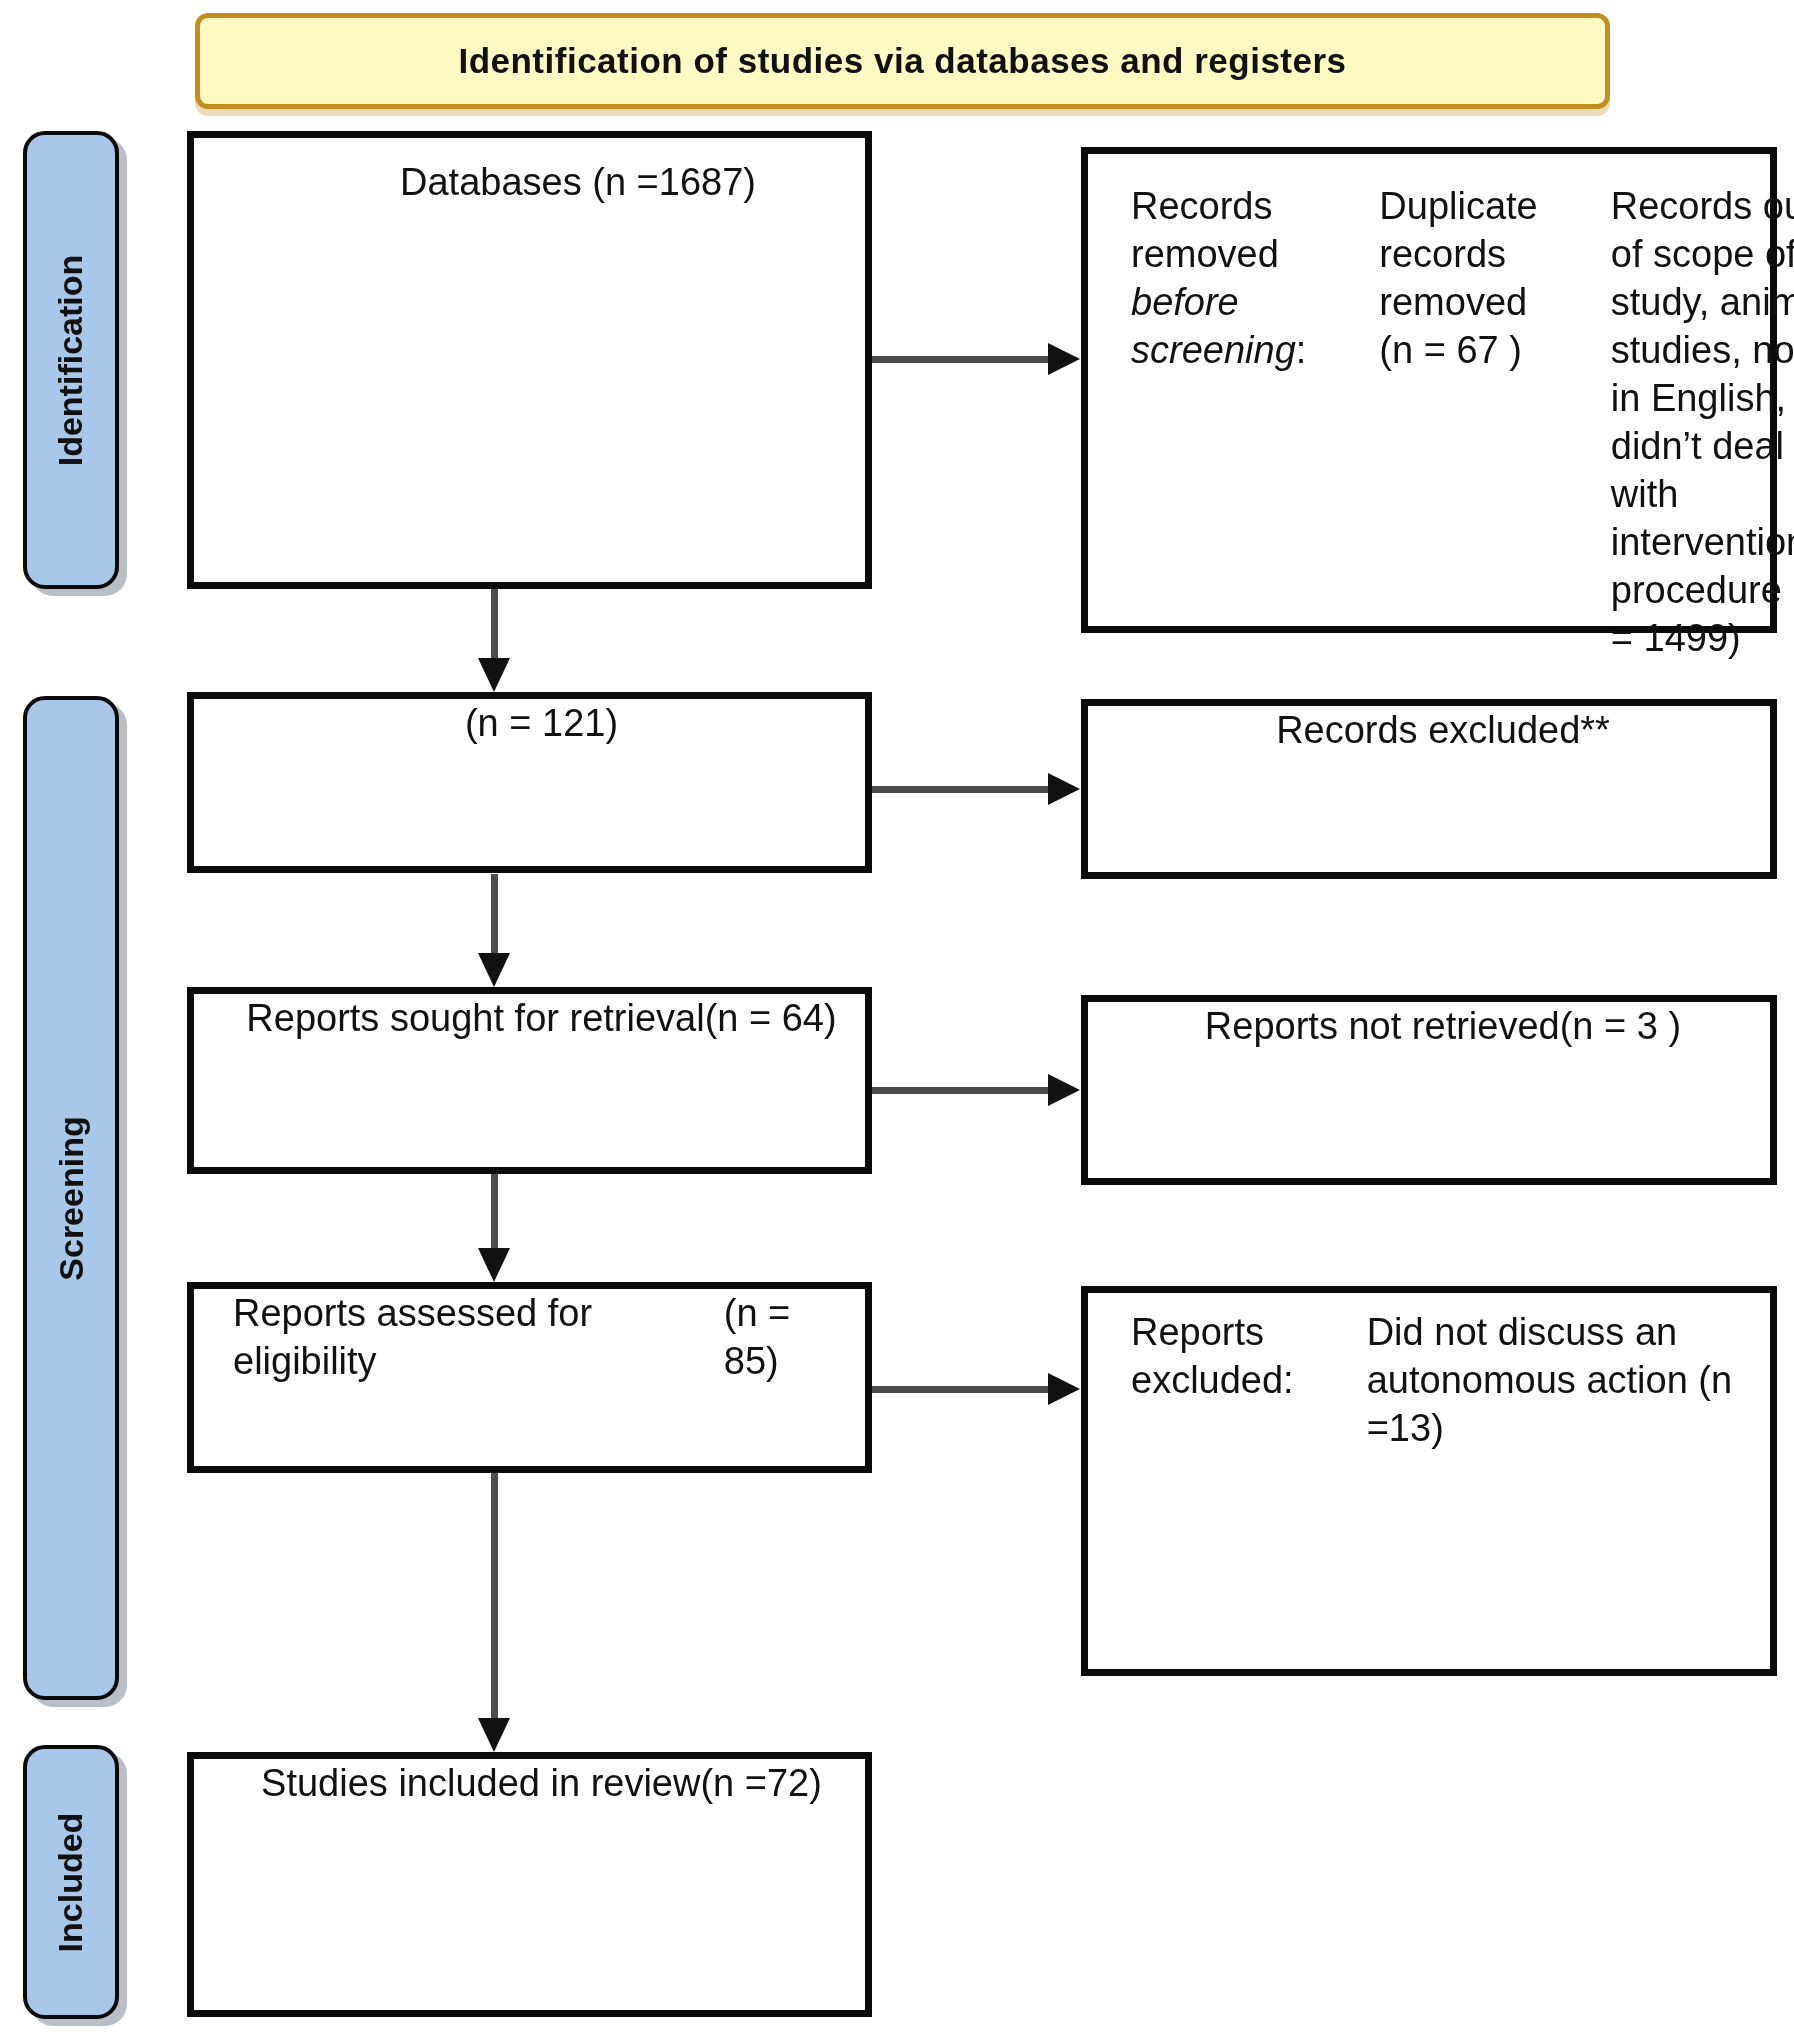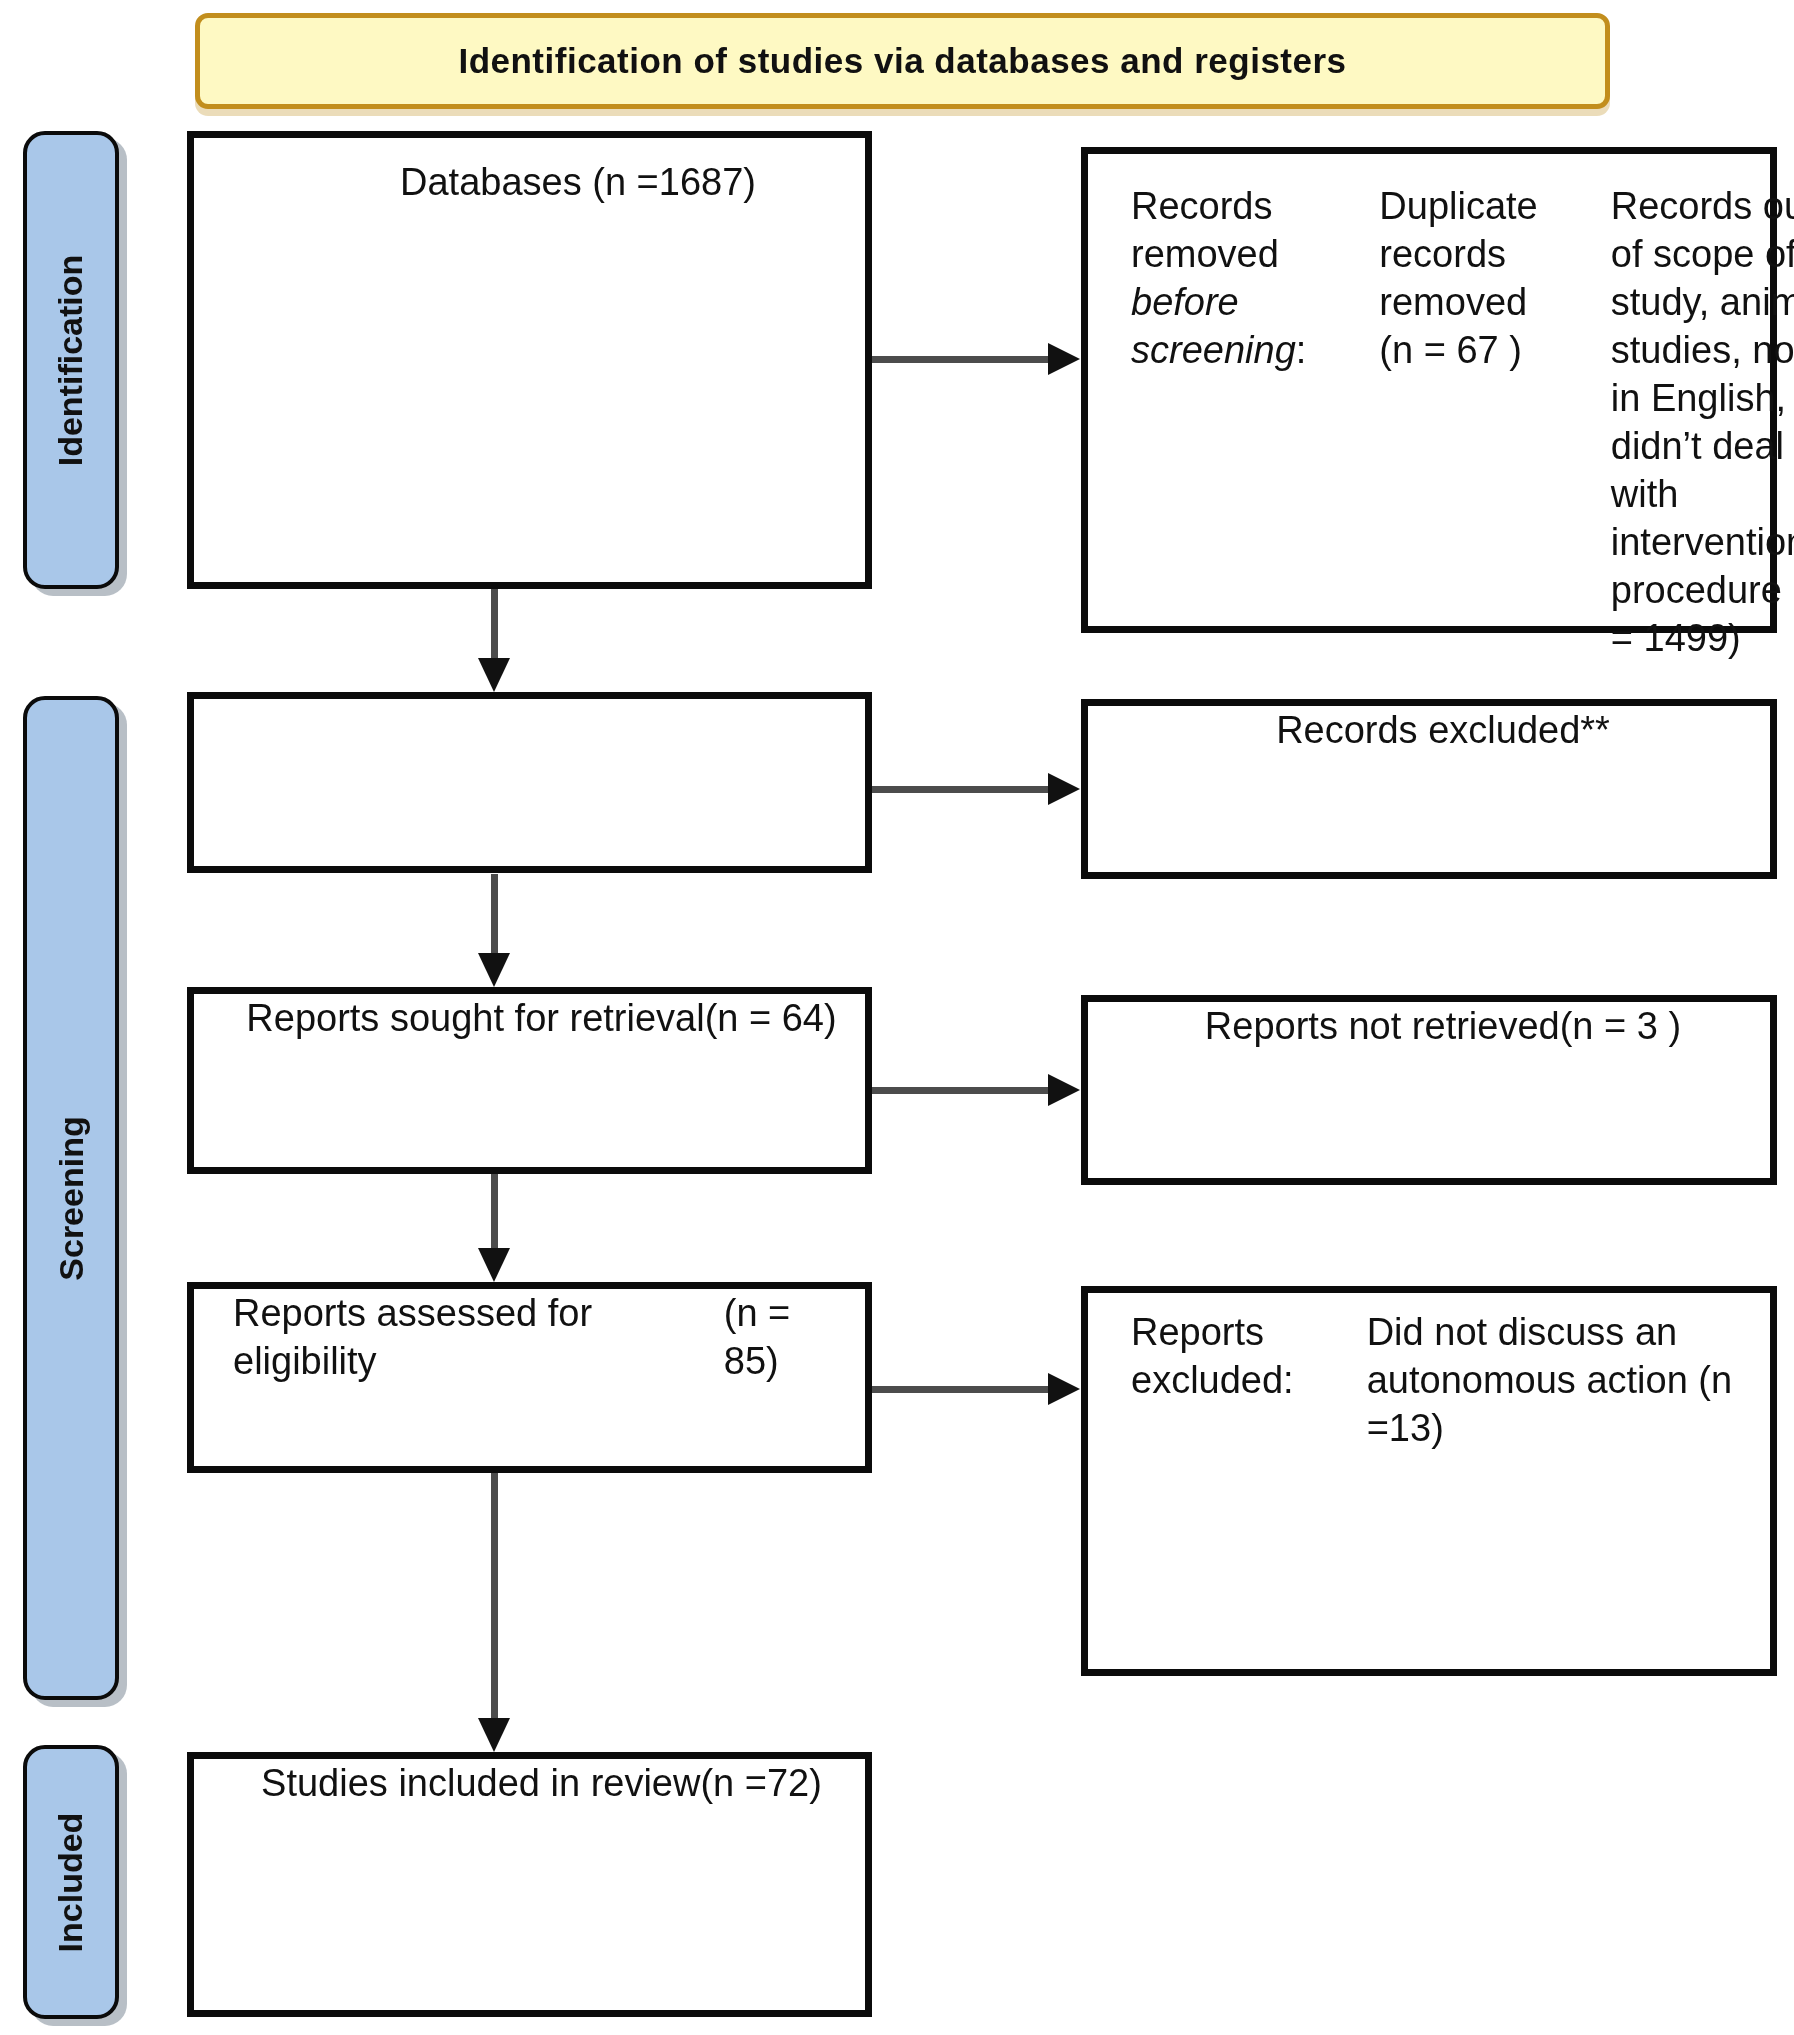--- a/index.html
+++ b/index.html
@@ -78,20 +78,21 @@
 </div>
 <div class="stage stage-included">
   <span class="vtxt">Included</span>
 </div>
 
 <div class="fbox colL b-identified">
   <div class="indent">Databases (n =1687)</div>
 </div>
 
 <div class="fbox colL b-screened">
+  <div>(n = 121)</div>
 </div>
 
 <div class="fbox colL b-sought">
   <div>Reports sought for retrieval</div>
   <div>(n = 64)</div>
 </div>
 
 <div class="fbox colL b-assessed">
   <div>Reports assessed for eligibility</div>
   <div>(n = 85)</div>

